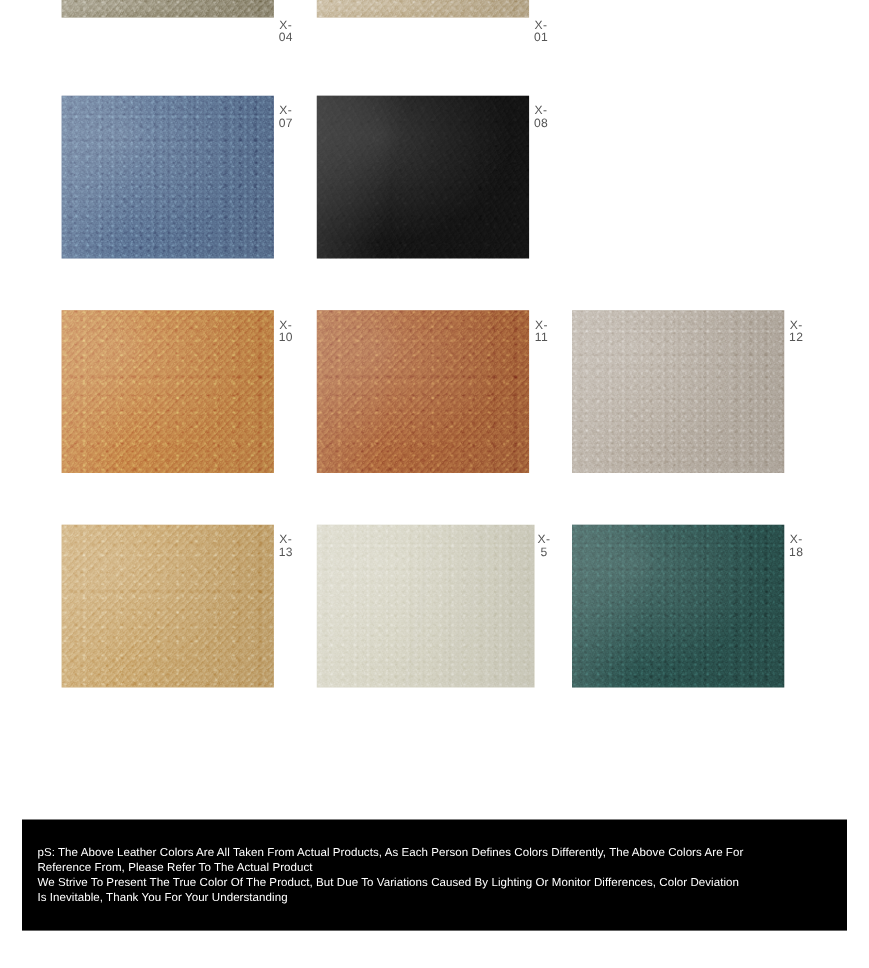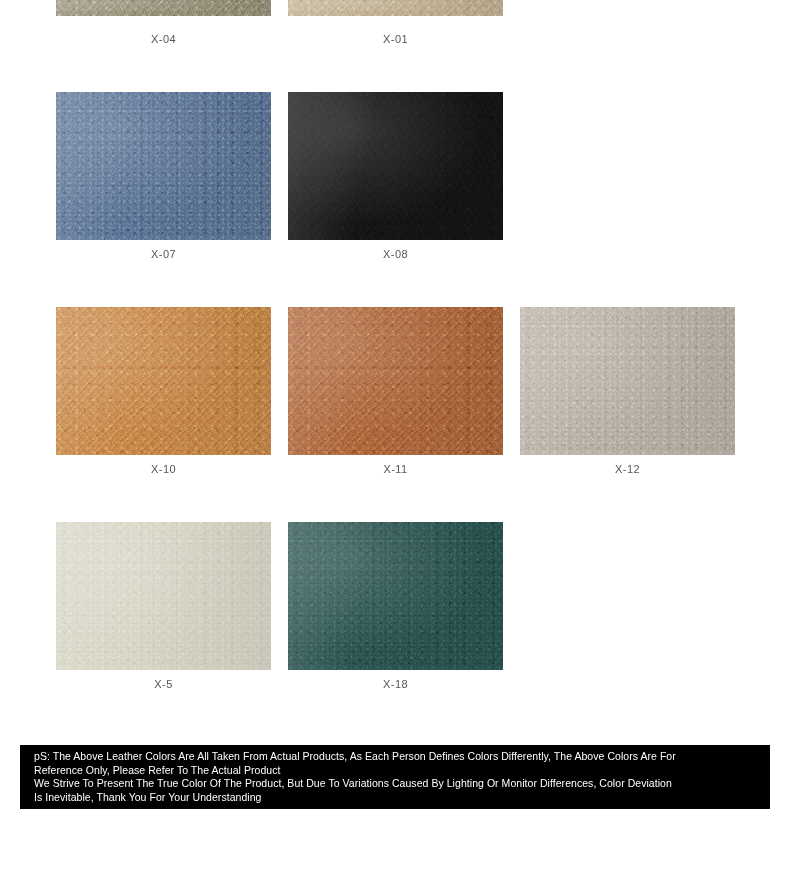--- a/index.html
+++ b/index.html
@@ -27,22 +27,21 @@
     display: flex;
     justify-content: flex-start;
     padding-left: 56px;
     box-sizing: border-box;
   }
 
   .swatch-cell {
     width: 215px;
     margin-right: 17px;
     display: flex;
-    flex-direction: column;
-    align-items: center;
+    flex-direction: row;
   }
   .swatch-cell:last-child { margin-right: 0; }
 
   .swatch-chip {
     width: 215px;
     height: 148px;
     position: relative;
     overflow: hidden;
     background-color: #999;
     box-sizing: border-box;
@@ -110,24 +109,24 @@
   .row-gap-a { margin-bottom: 47px; }
   .row-gap-b { margin-bottom: 47px; }
   .row-gap-c { margin-bottom: 47px; }
 
   
   #disclaimer-banner {
     position: absolute;
     left: 20px;
     top: 745px;
     width: 750px;
-    height: 64px;
+    height: 101px;
     background: #000000;
     box-sizing: border-box;
-    padding: 5px 14px 0 14px;
+    padding: 24px 14px 0 14px;
   }
   .disclaimer-line {
     color: #ffffff;
     font-size: 10.5px;
     line-height: 13.6px;
     letter-spacing: .05px;
     white-space: nowrap;
   }
 </style>
 </head>
@@ -188,35 +187,42 @@
       <div class="swatch-chip" style="background-color: rgb(186, 177, 166);">
         <div class="grain fine"></div>
         <div class="sheen"></div>
       </div>
       <div class="swatch-label">X-12</div>
     </div>
   </div>
 
   <div class="swatch-row">
     <div class="swatch-cell">
+      <div class="swatch-chip" style="background-color: rgb(205, 172, 117);">
+        <div class="grain"></div>
+        <div class="sheen"></div>
+      </div>
+      <div class="swatch-label">X-13</div>
+    </div>
+    <div class="swatch-cell">
       <div class="swatch-chip" style="background-color: rgb(216, 214, 198);">
         <div class="grain fine"></div>
         <div class="sheen"></div>
       </div>
       <div class="swatch-label">X-5</div>
     </div>
     <div class="swatch-cell">
       <div class="swatch-chip" style="background-color: rgb(44, 84, 80);">
         <div class="grain fine"></div>
         <div class="sheen"></div>
       </div>
       <div class="swatch-label">X-18</div>
     </div>
   </div>
 
 </div>
 
 <div id="disclaimer-banner" style="background: rgb(0, 0, 0);">
   <div class="disclaimer-line" style="color: rgb(255, 255, 255);">pS: The Above Leather Colors Are All Taken From Actual Products, As Each Person Defines Colors Differently, The Above Colors Are For</div>
-  <div class="disclaimer-line" style="color: rgb(255, 255, 255);">Reference Only, Please Refer To The Actual Product</div>
+  <div class="disclaimer-line" style="color: rgb(255, 255, 255);">Reference From, Please Refer To The Actual Product</div>
   <div class="disclaimer-line" style="color: rgb(255, 255, 255);">We Strive To Present The True Color Of The Product, But Due To Variations Caused By Lighting Or Monitor Differences, Color Deviation</div>
   <div class="disclaimer-line" style="color: rgb(255, 255, 255);">Is Inevitable, Thank You For Your Understanding</div>
 </div>
 
 </body></html>

